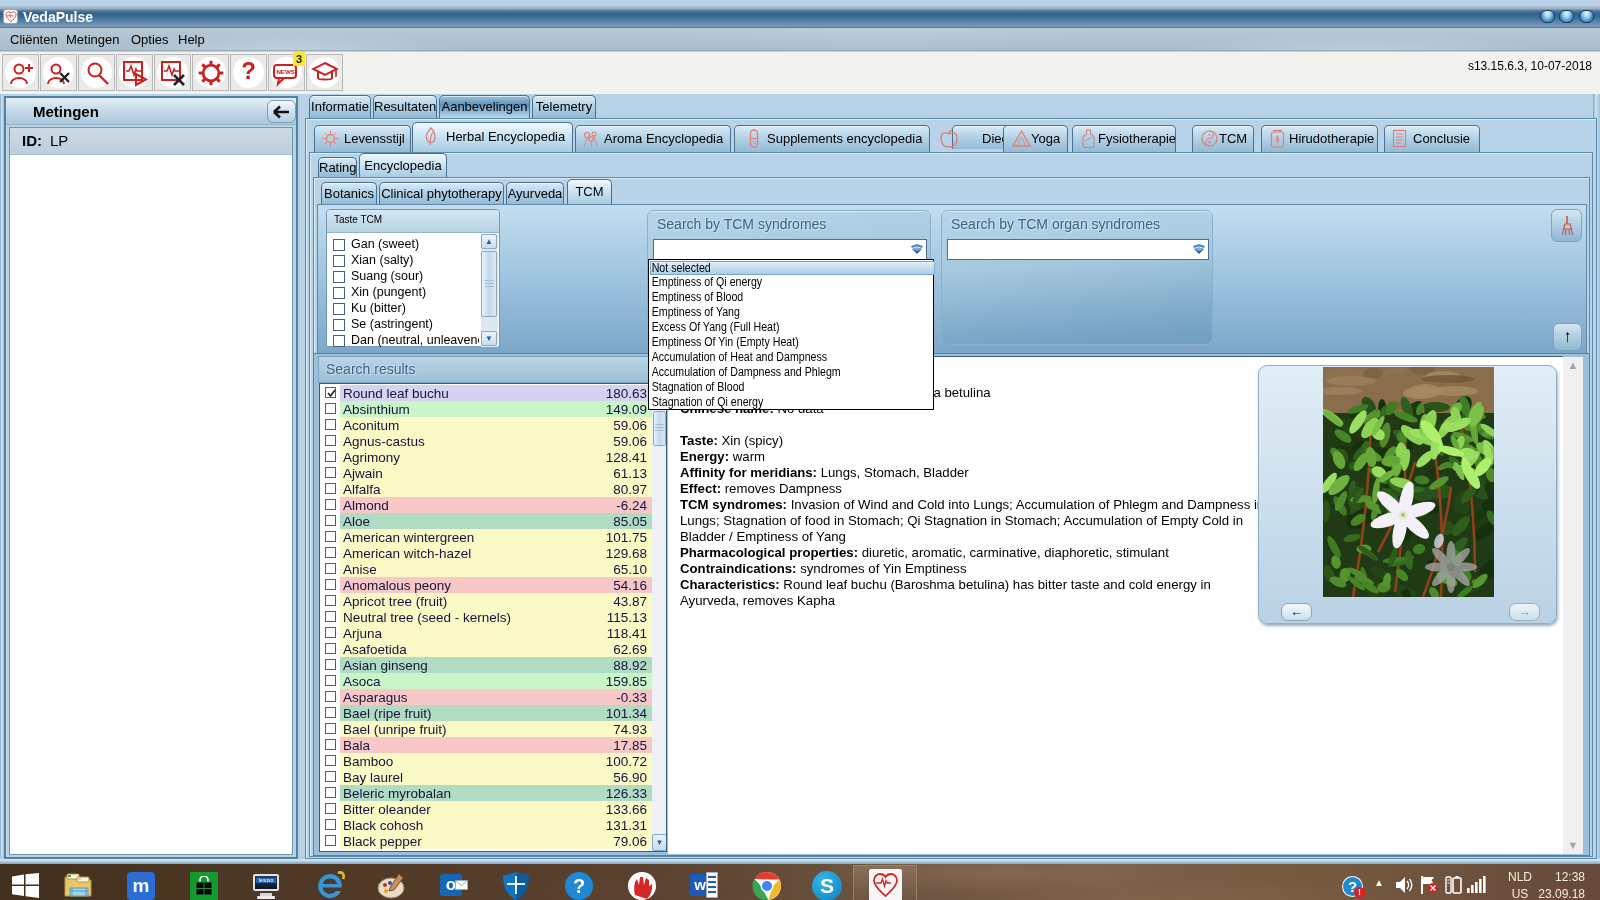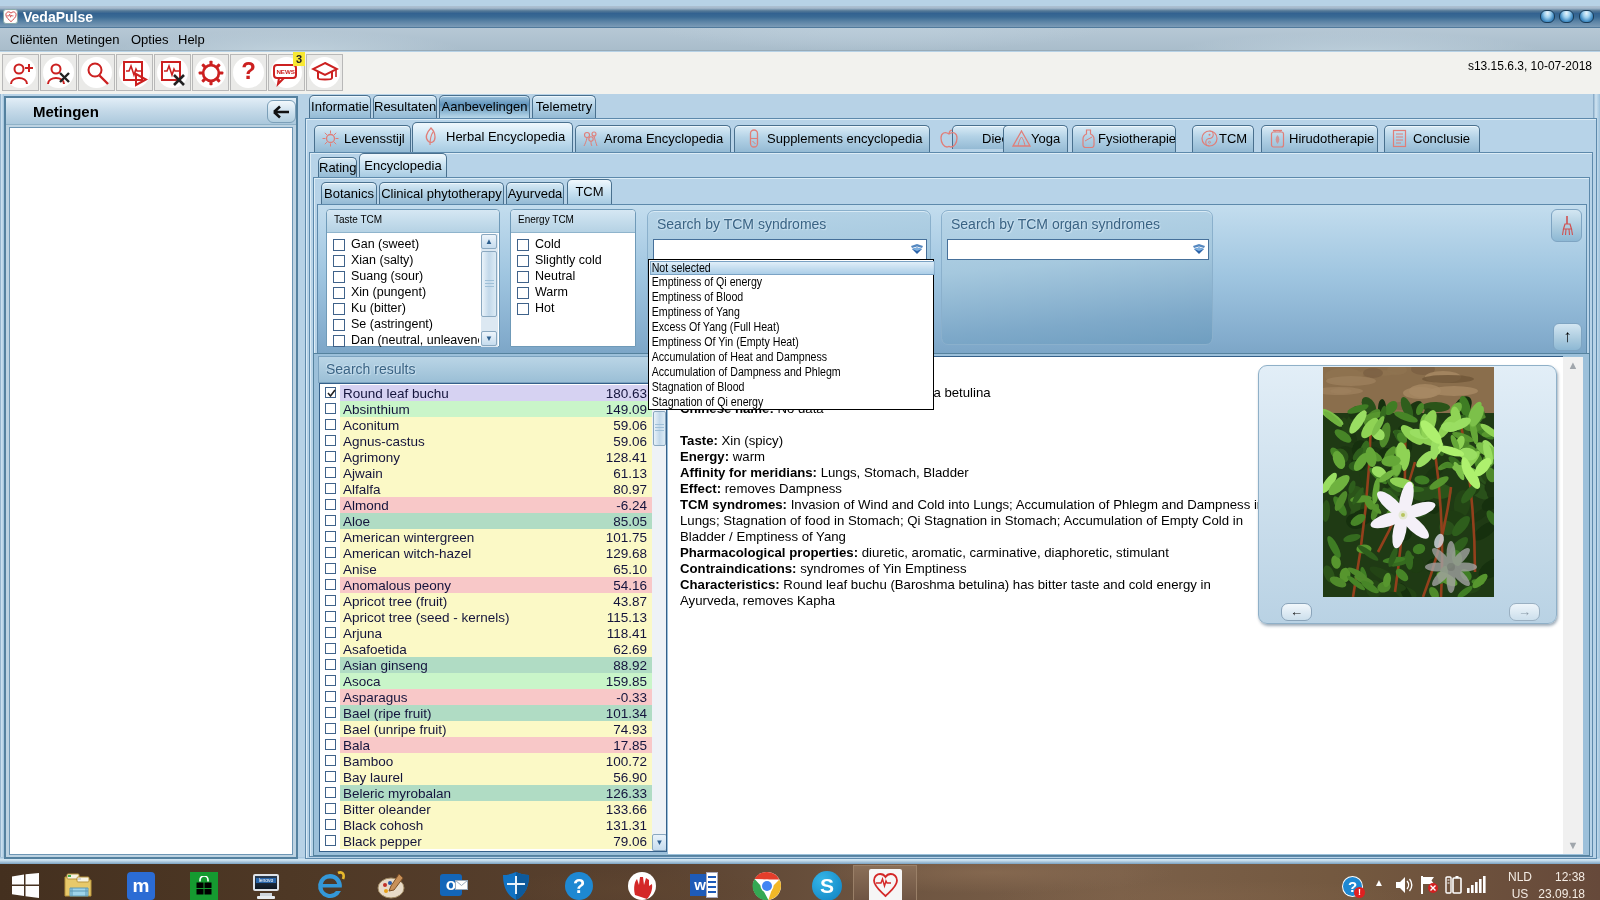--- a/index.html
+++ b/index.html
@@ -200,20 +200,24 @@
   <div class="abs" id="leftpanel">
     <div class="abs" id="lp-head">
         <b>Metingen</b>
       </div>
     <div class="abs" id="lp-back">
         <svg width="18" height="14" viewBox="0 0 18 14" style="position:absolute;left:5px;top:4px;">
           <path d="M1 7 h15 M1 7 l6-5.5 M1 7 l6 5.5" stroke="#111" stroke-width="2.6" fill="none"></path>
         </svg>
       </div>
     <div class="abs" id="lp-inner">
+      <div class="abs" id="lp-id">
+          <b style="position:absolute;left:12px;top:4px;">ID:</b>
+          <span style="position:absolute;left:40px;top:4px;">LP</span>
+        </div>
     </div>
   </div>
 
   <div class="abs" id="main">
 
     <div class="tab" style="left:4px;top:1px;width:62px;height:23px;line-height:22px;">Informatie</div>
     <div class="tab" style="left:68px;top:1px;width:64px;height:23px;line-height:22px;">Resultaten</div>
     <div class="tab active1" style="left:134px;top:1px;width:91px;height:23px;line-height:22px;">Aanbevelingen</div>
     <div class="tab" style="left:227px;top:1px;width:64px;height:23px;line-height:22px;">Telemetry</div>
 
@@ -321,33 +325,20 @@
       <div class="abs" id="taste-sb" style="left:154px;top:24px;width:17px;height:113px;background:#dce8f2;">
         <div style="position:absolute;left:0;top:0;width:16px;height:15px;border:1px solid #8aa8c0;border-radius:2px;background:linear-gradient(#eef5fb,#c6dcee);color:#2d5f8e;text-align:center;font-size:8px;line-height:14px;">▲</div>
         <div style="position:absolute;left:0;top:17px;width:16px;height:66px;border:1px solid #8aa8c0;border-radius:2px;background:linear-gradient(90deg,#eaf3fa,#c2d8ea 50%,#dcebf5);"></div>
         <div style="position:absolute;left:4px;top:46px;width:9px;height:1px;background:#9fc0d8;"></div>
         <div style="position:absolute;left:4px;top:49px;width:9px;height:1px;background:#9fc0d8;"></div>
         <div style="position:absolute;left:4px;top:52px;width:9px;height:1px;background:#9fc0d8;"></div>
         <div style="position:absolute;left:0;top:97px;width:16px;height:15px;border:1px solid #8aa8c0;border-radius:2px;background:linear-gradient(#eef5fb,#c6dcee);color:#2d5f8e;text-align:center;font-size:8px;line-height:14px;">▼</div>
       </div>
     </div>
 
-    <div class="abs" style="left:205px;top:115px;width:126px;height:138px;border:1px solid #6f9ab8;border-radius:4px 4px 0 0;background:#fff;">
-      <div class="fpanel-head">Energy TCM</div>
-      <div class="cb" style="left:6px;top:29px;"></div>
-        <span class="row13" style="position:absolute;left:24px;top:27px;">Cold</span>
-      <div class="cb" style="left:6px;top:45px;"></div>
-        <span class="row13" style="position:absolute;left:24px;top:43px;">Slightly cold</span>
-      <div class="cb" style="left:6px;top:61px;"></div>
-        <span class="row13" style="position:absolute;left:24px;top:59px;">Neutral</span>
-      <div class="cb" style="left:6px;top:77px;"></div>
-        <span class="row13" style="position:absolute;left:24px;top:75px;">Warm</span>
-      <div class="cb" style="left:6px;top:93px;"></div>
-        <span class="row13" style="position:absolute;left:24px;top:91px;">Hot</span>
-    </div>
 
     <div class="grad-panel" style="left:342px;top:116px;width:284px;height:135px;">
       <div class="emboss" style="position:absolute;left:9px;top:5px;">Search by TCM syndromes</div>
       <div class="abs" style="left:5px;top:28px;width:274px;height:21px;background:#fff;border:1px solid #46709a;"></div>
       <div class="abs" style="left:262px;top:31px;width:14px;height:14px;" id="combo-arrow1"><svg width="14" height="14" viewBox="0 0 14 14">
             <path d="M1 4 L7 2 L13 4 L12 6 L7 4.5 L2 6 Z" fill="#5588c0"></path>
             <path d="M2 7 L7 5.5 L12 7 L7 12 Z" fill="#2a62a8"></path>
             <path d="M2 7 L7 5.5 L12 7 L7 9 Z" fill="#7db0e0"></path>
           </svg></div>
     </div>
@@ -462,21 +453,21 @@
         </div>
       <div class="rrow" style="top:209px;">
           <div class="band yel"></div>
           <div class="cb" style="left:4px;top:2px;"></div>
           <span class="nm">Apricot tree (fruit)</span>
           <span class="vl">43.87</span>
         </div>
       <div class="rrow" style="top:225px;">
           <div class="band yel"></div>
           <div class="cb" style="left:4px;top:2px;"></div>
-          <span class="nm">Apricot tree (seed - kernels)</span>
+          <span class="nm">Neutral tree (seed - kernels)</span>
           <span class="vl">115.13</span>
         </div>
       <div class="rrow" style="top:241px;">
           <div class="band yel"></div>
           <div class="cb" style="left:4px;top:2px;"></div>
           <span class="nm">Arjuna</span>
           <span class="vl">118.41</span>
         </div>
       <div class="rrow" style="top:257px;">
           <div class="band yel"></div>

